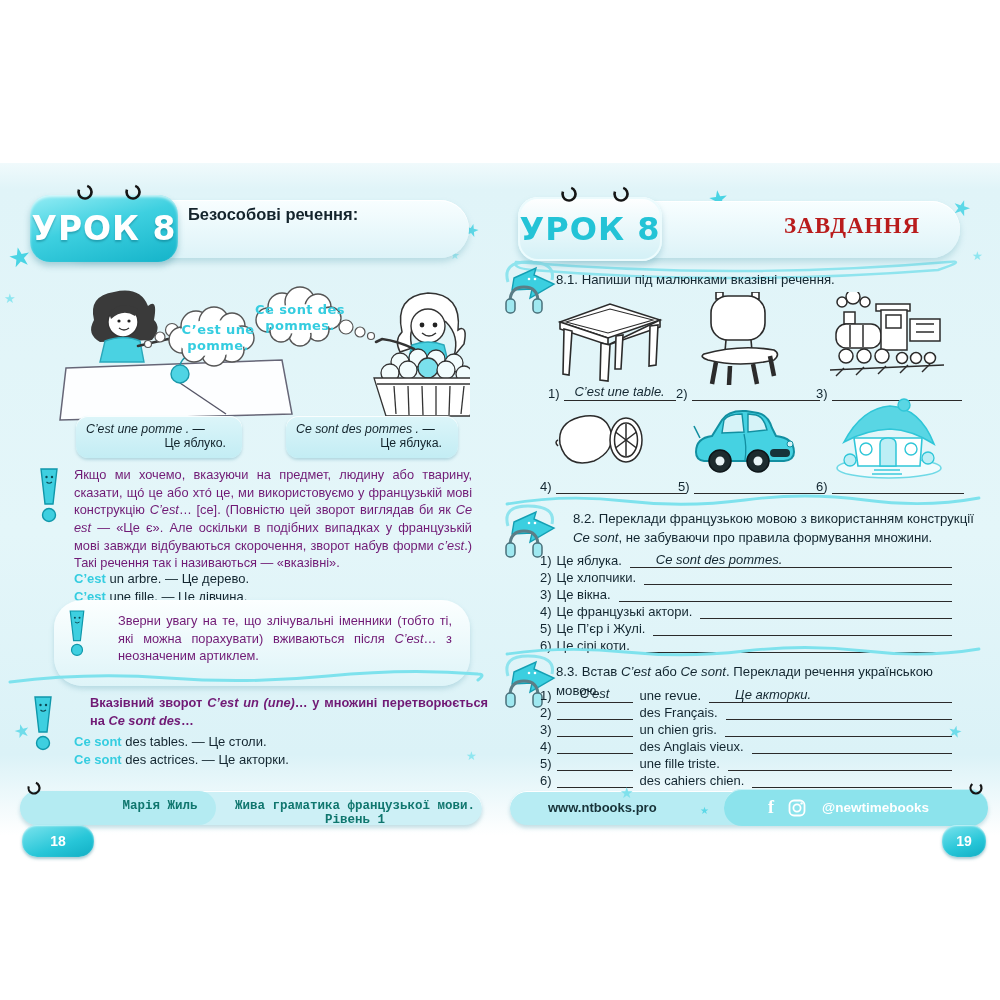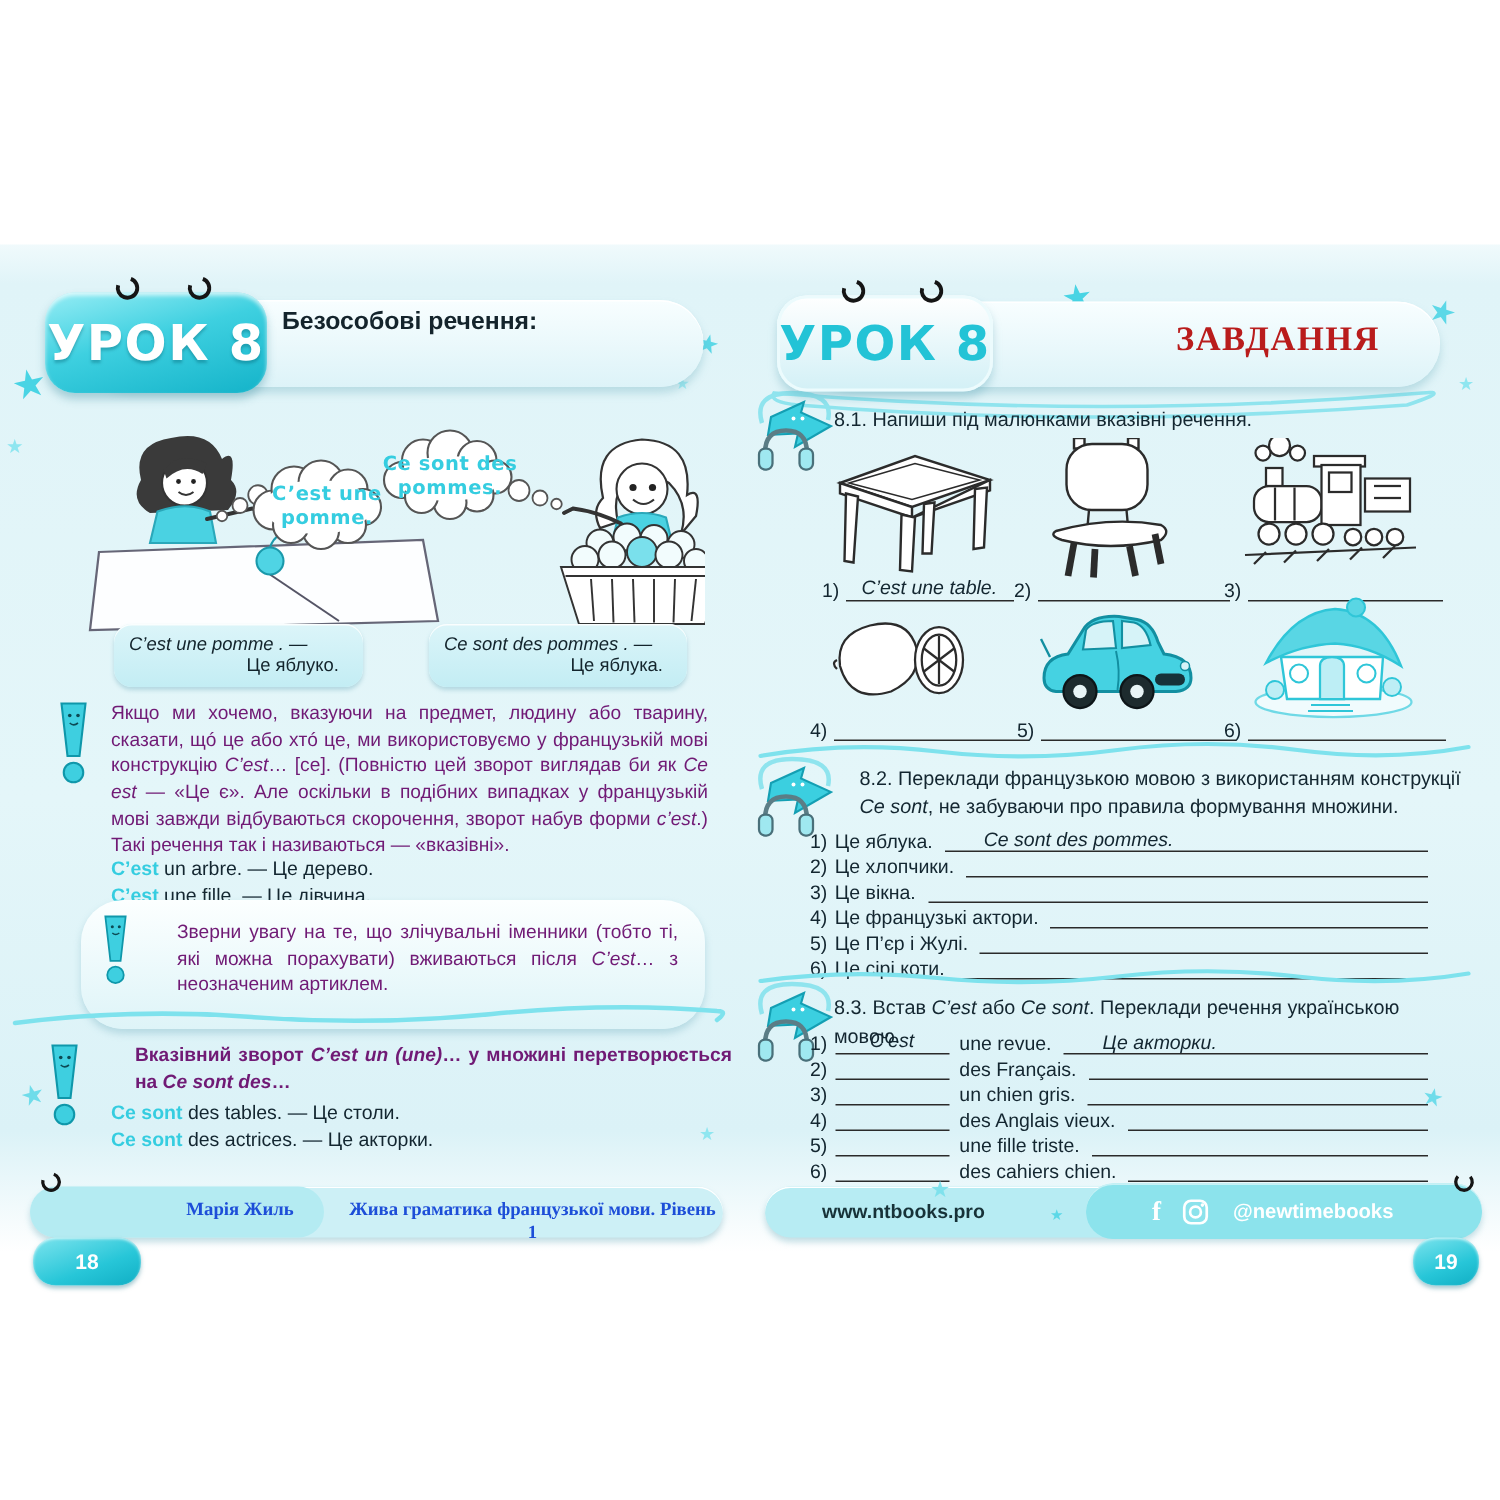--- a/index.html
+++ b/index.html
@@ -38,21 +38,21 @@
   .trow .num{margin-right:5px;white-space:nowrap;}
   .trow .prompt{white-space:nowrap;}
   .trow .fill{flex:1;border-bottom:1.4px solid #2a2a2a;margin-left:8px;text-align:left;font-style:italic;height:16px;padding-left:26px;box-sizing:border-box;}
   .trow .slot{display:inline-block;width:76px;border-bottom:1.4px solid #2a2a2a;margin-right:7px;text-align:center;font-style:italic;height:16px;}
   .trow .phrase{white-space:nowrap;}
   .footer-pill{position:absolute;border-radius:17px;background:#cdf0f6;box-shadow:0 3px 4px rgba(110,175,190,.4),inset 0 1px 0 #fff;}
   .footer-seg{position:absolute;border-radius:17px;background:#b4ebf2;}
   .pageno{position:absolute;display:flex;align-items:center;justify-content:center;border-radius:15px;
         background:linear-gradient(160deg,#7de4ee,#27c6d8 60%,#10aec4);color:#fff;font-weight:bold;font-size:14px;
         box-shadow:0 2px 3px rgba(80,150,165,.5),inset 0 1px 2px rgba(255,255,255,.7);z-index:6;margin-top:33px;}
-  .ftext{position:absolute;font-family:Liberation Serif, serif;font-size:12.5px;color:#1d4ed8;font-weight:bold;z-index:5;}
+  .ftext{position:absolute;font-family:Liberation Mono, monospace;font-size:12.5px;color:#0f766e;font-weight:bold;z-index:5;}
   .fsans{position:absolute;font-size:13px;font-weight:bold;color:#173238;z-index:5;}
   .social-pill{position:absolute;border-radius:18px;background:#8ce3ec;box-shadow:inset 0 1px 0 rgba(255,255,255,.5);z-index:4;}
   .handle{position:absolute;color:#fff;font-weight:bold;font-size:13.5px;z-index:6;}
   .fb{position:absolute;color:#fff;font-weight:bold;font-size:18px;font-family:"Liberation Serif",serif;z-index:6;}
   svg{display:block;}
   .abs{position:absolute;}
 </style>
 </head>
 <body>
 

